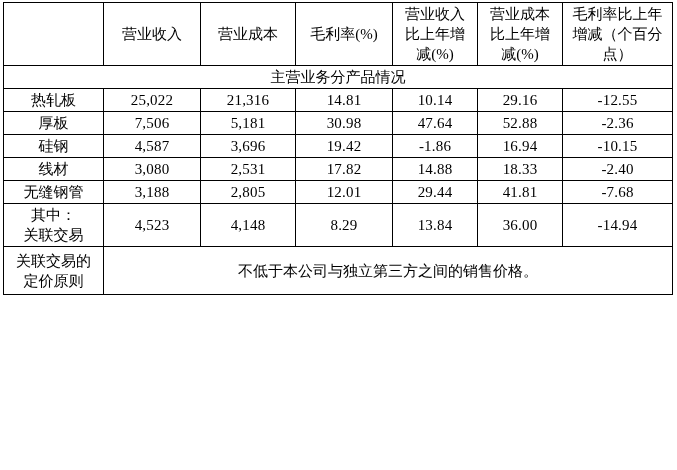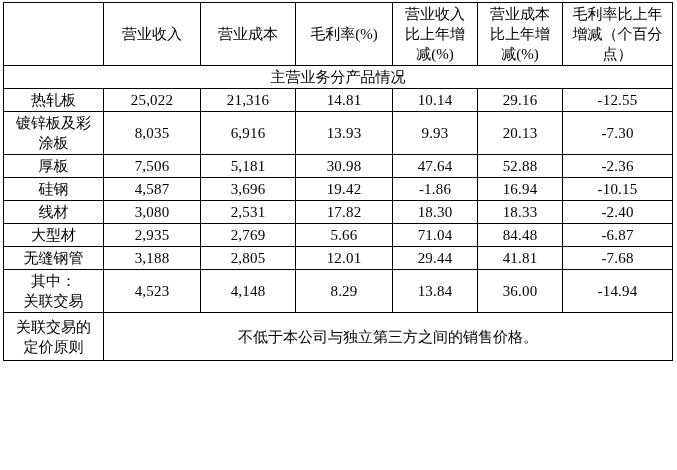--- a/index.html
+++ b/index.html
@@ -77,30 +77,20 @@
         </tr>
         <tr class="one-line">
           <td>热轧板</td>
           <td class="value-cell">25,022</td>
           <td class="value-cell">21,316</td>
           <td class="value-cell">14.81</td>
           <td class="value-cell">10.14</td>
           <td class="value-cell">29.16</td>
           <td class="value-cell">-12.55</td>
         </tr>
-        <tr class="two-line">
-          <td>镀锌板及彩
-涂板</td>
-          <td class="value-cell">8,035</td>
-          <td class="value-cell">6,916</td>
-          <td class="value-cell">13.93</td>
-          <td class="value-cell">9.93</td>
-          <td class="value-cell">20.13</td>
-          <td class="value-cell">-7.30</td>
-        </tr>
         <tr class="one-line">
           <td>厚板</td>
           <td class="value-cell">7,506</td>
           <td class="value-cell">5,181</td>
           <td class="value-cell">30.98</td>
           <td class="value-cell">47.64</td>
           <td class="value-cell">52.88</td>
           <td class="value-cell">-2.36</td>
         </tr>
         <tr class="one-line">
@@ -110,32 +100,23 @@
           <td class="value-cell">19.42</td>
           <td class="value-cell">-1.86</td>
           <td class="value-cell">16.94</td>
           <td class="value-cell">-10.15</td>
         </tr>
         <tr class="one-line">
           <td>线材</td>
           <td class="value-cell">3,080</td>
           <td class="value-cell">2,531</td>
           <td class="value-cell">17.82</td>
-          <td class="value-cell">18.30</td>
+          <td class="value-cell">14.88</td>
           <td class="value-cell">18.33</td>
           <td class="value-cell">-2.40</td>
-        </tr>
-        <tr class="one-line">
-          <td>大型材</td>
-          <td class="value-cell">2,935</td>
-          <td class="value-cell">2,769</td>
-          <td class="value-cell">5.66</td>
-          <td class="value-cell">71.04</td>
-          <td class="value-cell">84.48</td>
-          <td class="value-cell">-6.87</td>
         </tr>
         <tr class="one-line">
           <td>无缝钢管</td>
           <td class="value-cell">3,188</td>
           <td class="value-cell">2,805</td>
           <td class="value-cell">12.01</td>
           <td class="value-cell">29.44</td>
           <td class="value-cell">41.81</td>
           <td class="value-cell">-7.68</td>
         </tr>

